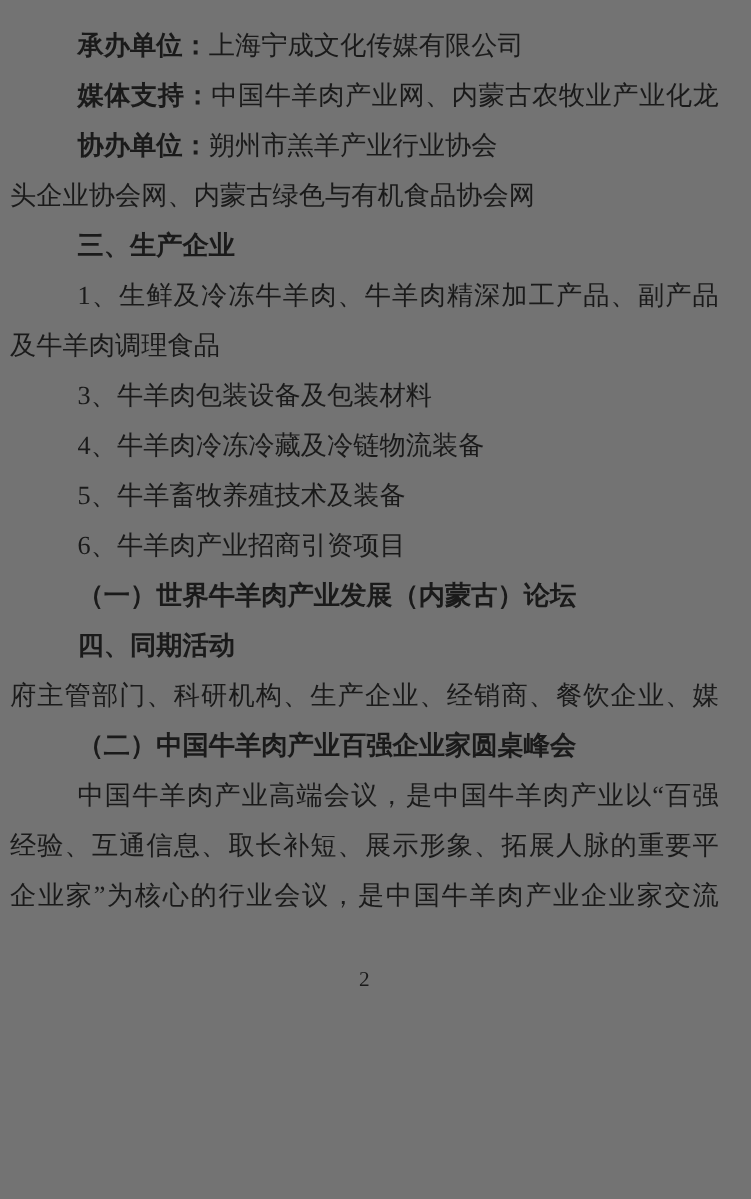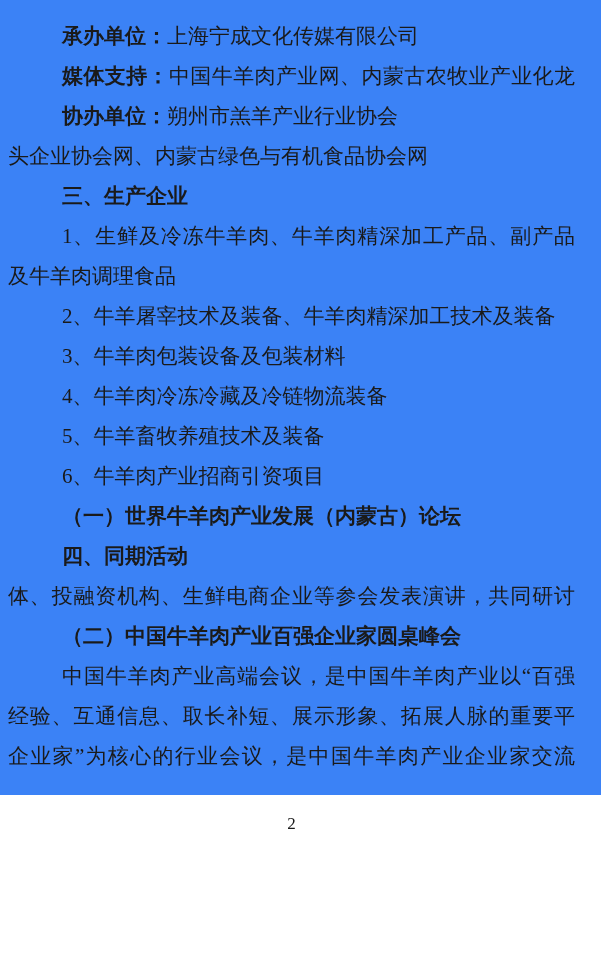--- a/index.html
+++ b/index.html
@@ -7,23 +7,23 @@
     width: 601px;
     height: 959px;
     background: #ffffff;
     overflow: hidden;
     color: #1a1a1a;
     font-family: "Liberation Serif", "DejaVu Serif", serif;
   }
   .page {
     box-sizing: border-box;
     width: 601px;
-    height: 795px;
+    height: 959px;
     padding: 16px 26px 0 8px;
-    background: #3b82f6;
+    background: #737373;
   }
   .line {
     font-size: 21px;
     line-height: 40px;
     height: 40px;
     white-space: nowrap;
     overflow: hidden;
   }
   .line.stretch {
     white-space: normal;
@@ -53,37 +53,36 @@
   <div class="line indent"><span class="lbl">协办单位：</span><span>朔州市羔羊产业行业协会</span></div>
 
   <div class="line">头企业协会网、内蒙古绿色与有机食品协会网</div>
 
   <div class="line indent bold">三、生产企业</div>
 
   <div class="line indent stretch">1、生鲜及冷冻牛羊肉、牛羊肉精深加工产品、副产品</div>
 
   <div class="line">及牛羊肉调理食品</div>
 
-  <div class="line indent">2、牛羊屠宰技术及装备、牛羊肉精深加工技术及装备</div>
 
   <div class="line indent">3、牛羊肉包装设备及包装材料</div>
 
   <div class="line indent">4、牛羊肉冷冻冷藏及冷链物流装备</div>
 
   <div class="line indent">5、牛羊畜牧养殖技术及装备</div>
 
   <div class="line indent">6、牛羊肉产业招商引资项目</div>
 
   <div class="line indent bold">（一）世界牛羊肉产业发展（内蒙古）论坛</div>
 
   <div class="line indent bold">四、同期活动</div>
 
 
+  <div class="line stretch">府主管部门、科研机构、生产企业、经销商、餐饮企业、媒</div>
 
-  <div class="line stretch">体、投融资机构、生鲜电商企业等参会发表演讲，共同研讨</div>
 
 
   <div class="line indent bold">（二）中国牛羊肉产业百强企业家圆桌峰会</div>
 
   <div class="line indent stretch">中国牛羊肉产业高端会议，是中国牛羊肉产业以“百强</div>
 
   <div class="line stretch">经验、互通信息、取长补短、展示形象、拓展人脉的重要平</div>
 
   <div class="line stretch">企业家”为核心的行业会议，是中国牛羊肉产业企业家交流</div>
 

